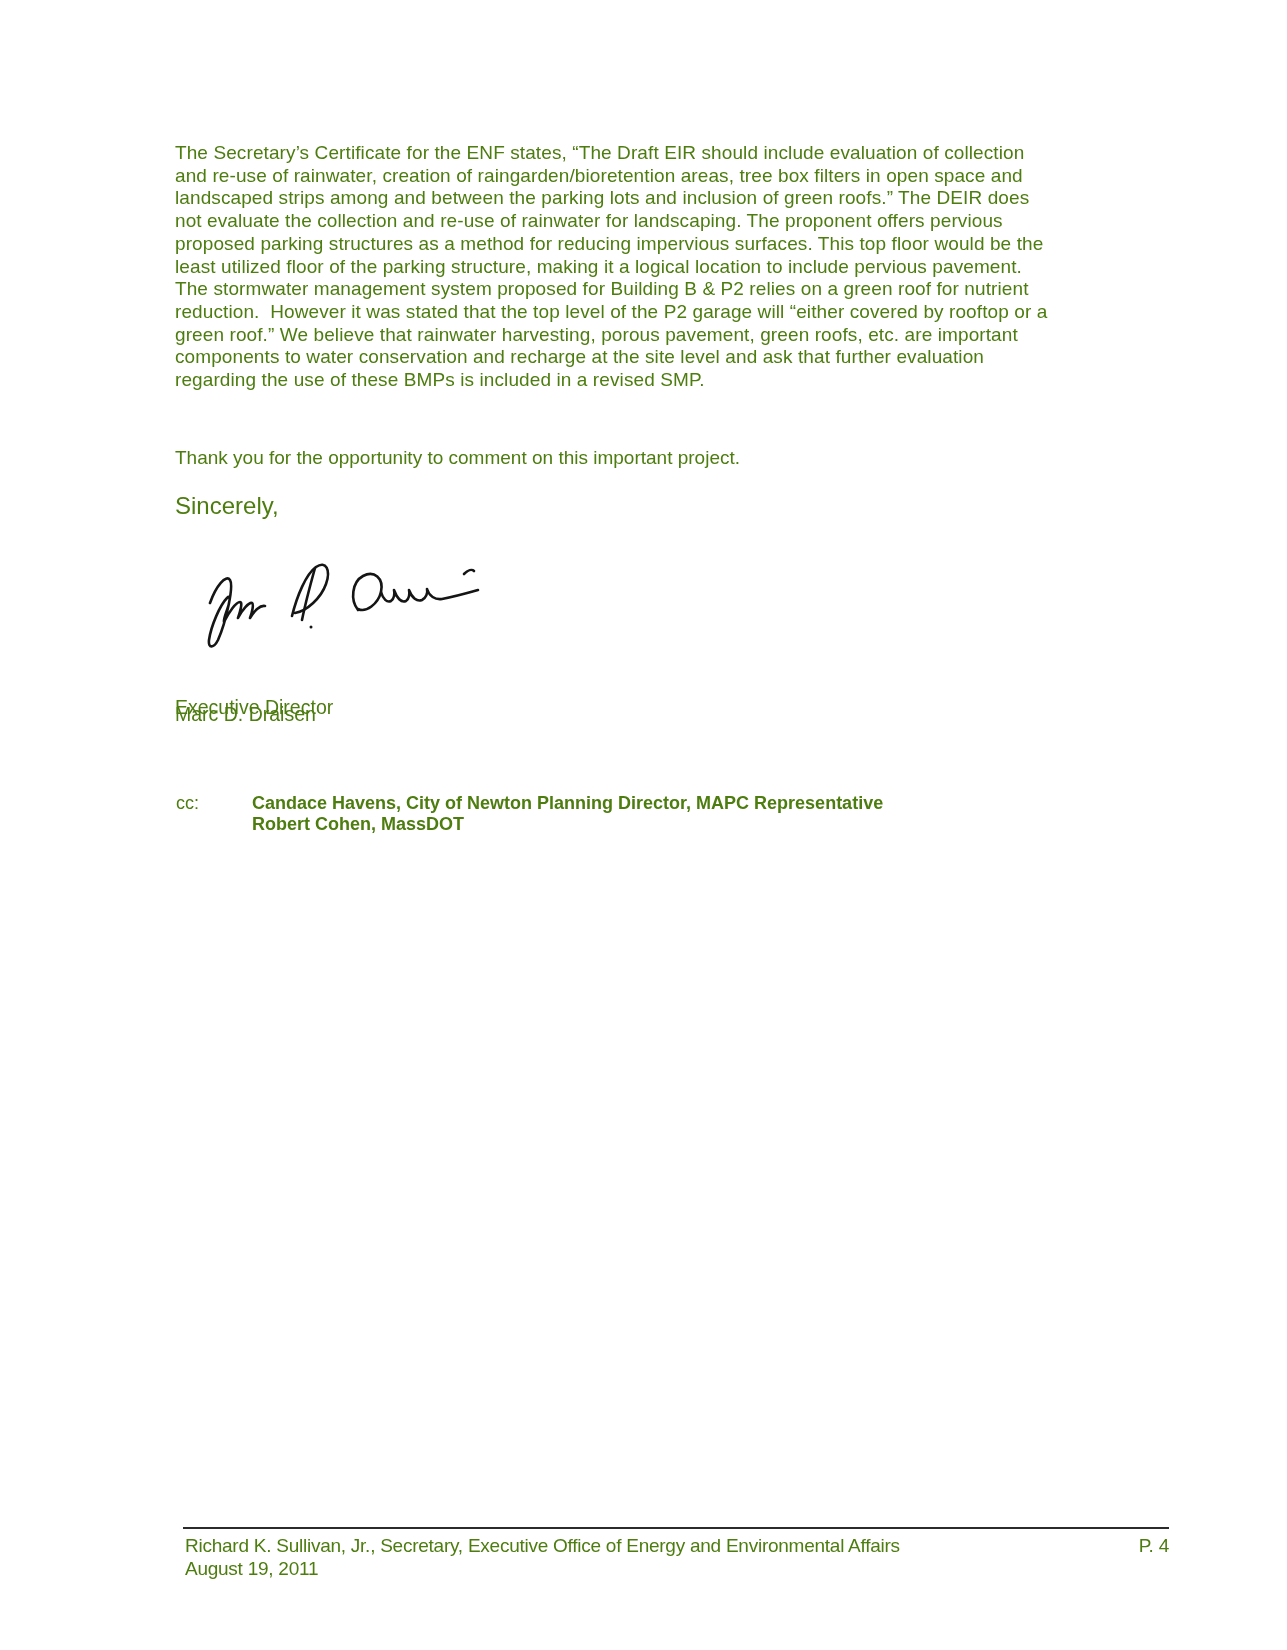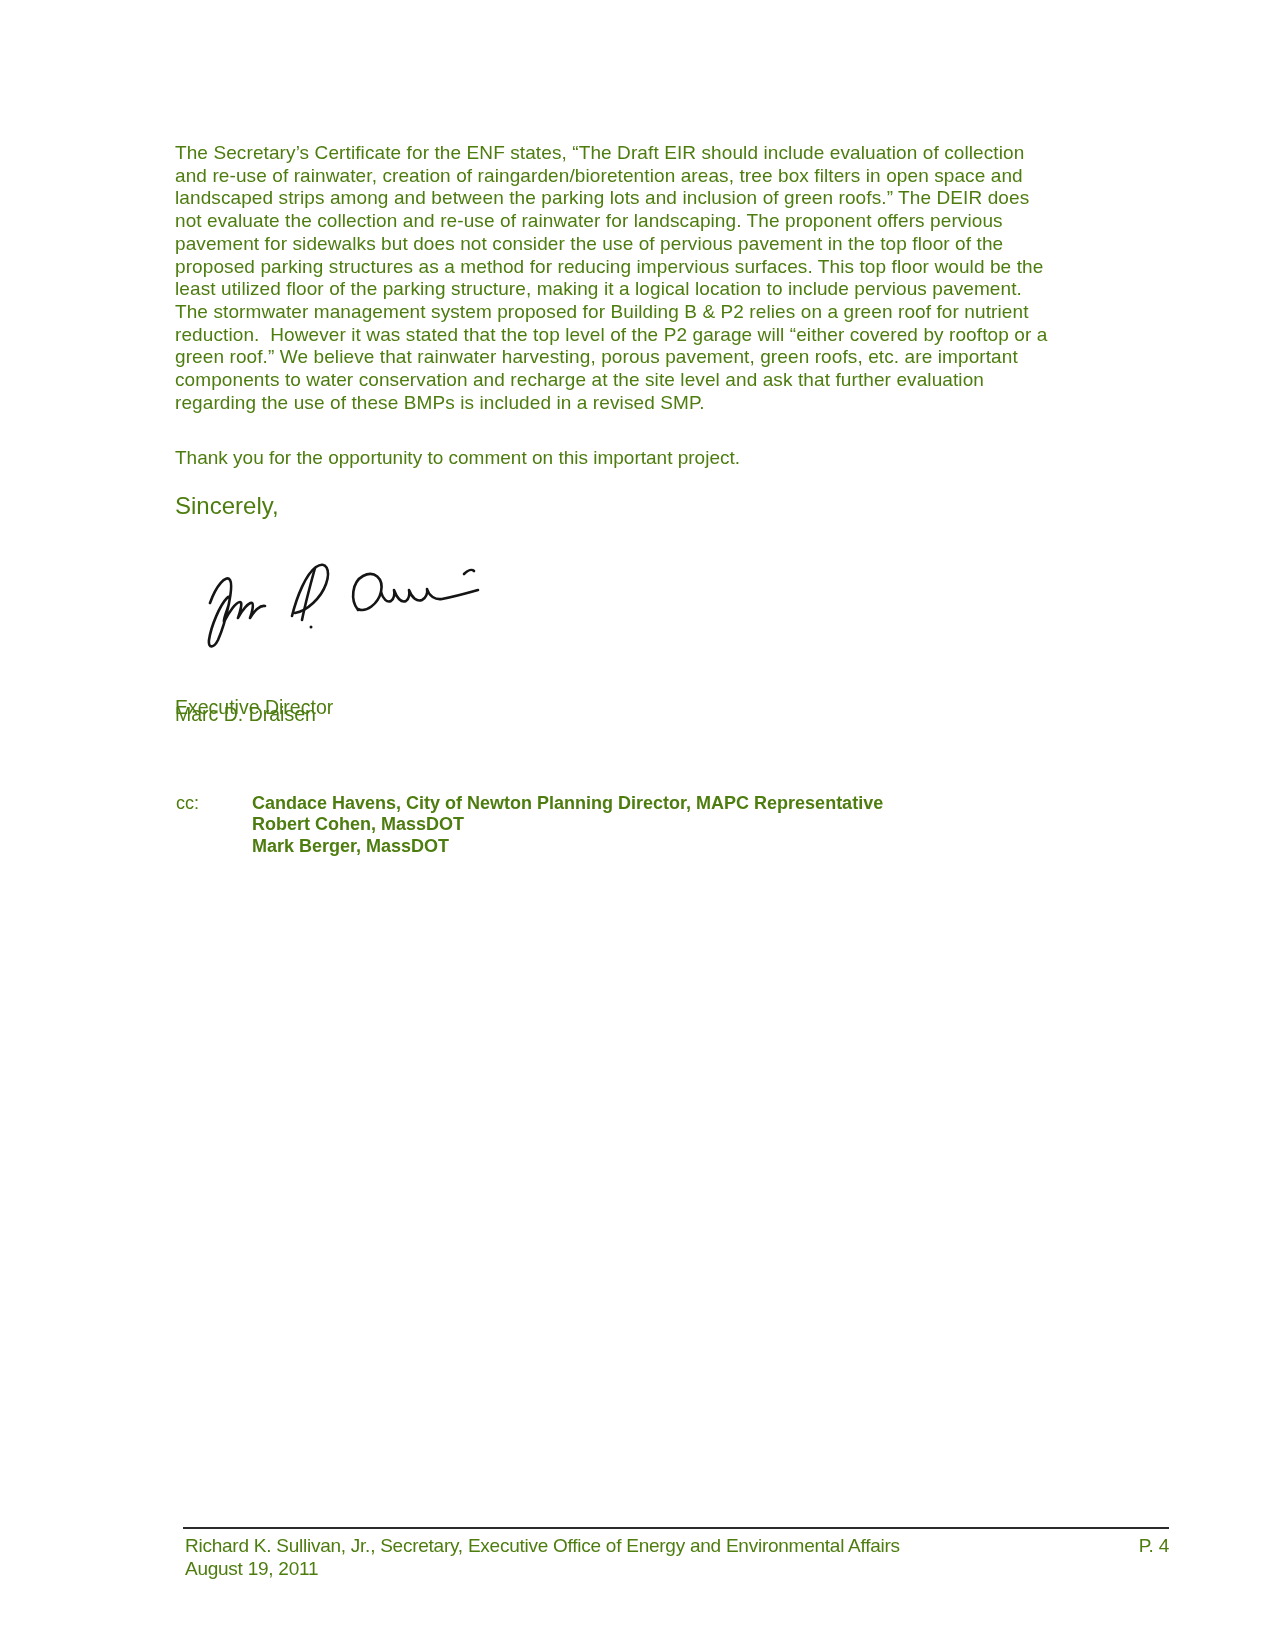--- a/index.html
+++ b/index.html
@@ -115,21 +115,20 @@
 </head>
 <body>
 
 <div class="page">
 
   <section class="body-paragraph">
     <div class="pline">The Secretary’s Certificate for the ENF states, “The Draft EIR should include evaluation of collection</div>
     <div class="pline">and re-use of rainwater, creation of raingarden/bioretention areas, tree box filters in open space and</div>
     <div class="pline">landscaped strips among and between the parking lots and inclusion of green roofs.” The DEIR does</div>
     <div class="pline">not evaluate the collection and re-use of rainwater for landscaping. The proponent offers pervious</div>
-    <div class="pline">pavement for sidewalks but does not consider the use of pervious pavement in the top floor of the</div>
     <div class="pline">proposed parking structures as a method for reducing impervious surfaces. This top floor would be the</div>
     <div class="pline">least utilized floor of the parking structure, making it a logical location to include pervious pavement.</div>
     <div class="pline">The stormwater management system proposed for Building B &amp; P2 relies on a green roof for nutrient</div>
     <div class="pline">reduction.  However it was stated that the top level of the P2 garage will “either covered by rooftop or a</div>
     <div class="pline">green roof.” We believe that rainwater harvesting, porous pavement, green roofs, etc. are important</div>
     <div class="pline">components to water conservation and recharge at the site level and ask that further evaluation</div>
     <div class="pline">regarding the use of these BMPs is included in a revised SMP.</div>
   </section>
 
   <div class="closing">Thank you for the opportunity to comment on this important project.</div>
@@ -153,21 +152,20 @@
   </svg>
 
   <div class="signer-name">Marc D. Draisen</div>
   <div class="signer-title">Executive Director</div>
 
   <div class="cc-block">
     <span class="cc-label">cc:</span>
     <div class="cc-entries">
       <div class="cc-entry">Candace Havens, City of Newton Planning Director, MAPC Representative</div>
       <div class="cc-entry">Robert Cohen, MassDOT</div>
-      <div class="cc-entry">Mark Berger, MassDOT</div>
     </div>
   </div>
 
   <div class="footer">
     <div class="footer-rule"></div>
     <div class="footer-row first">
       <span>Richard K. Sullivan, Jr., Secretary, Executive Office of Energy and Environmental Affairs</span>
       <span>P. 4</span>
     </div>
     <div class="footer-row">

